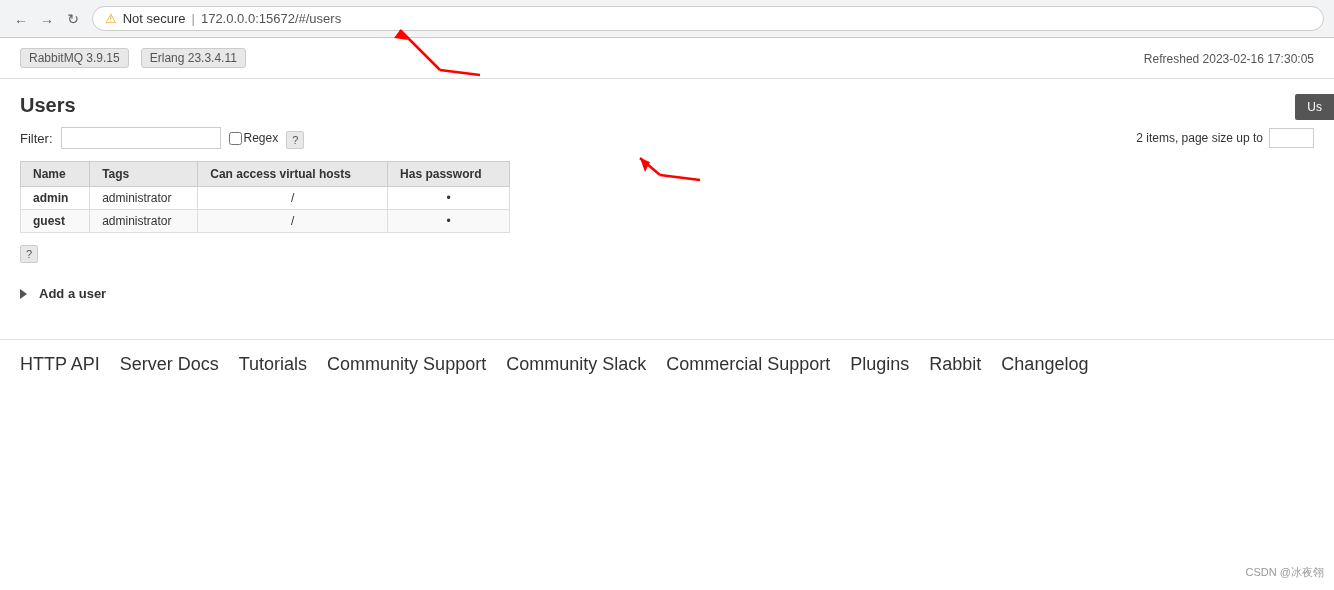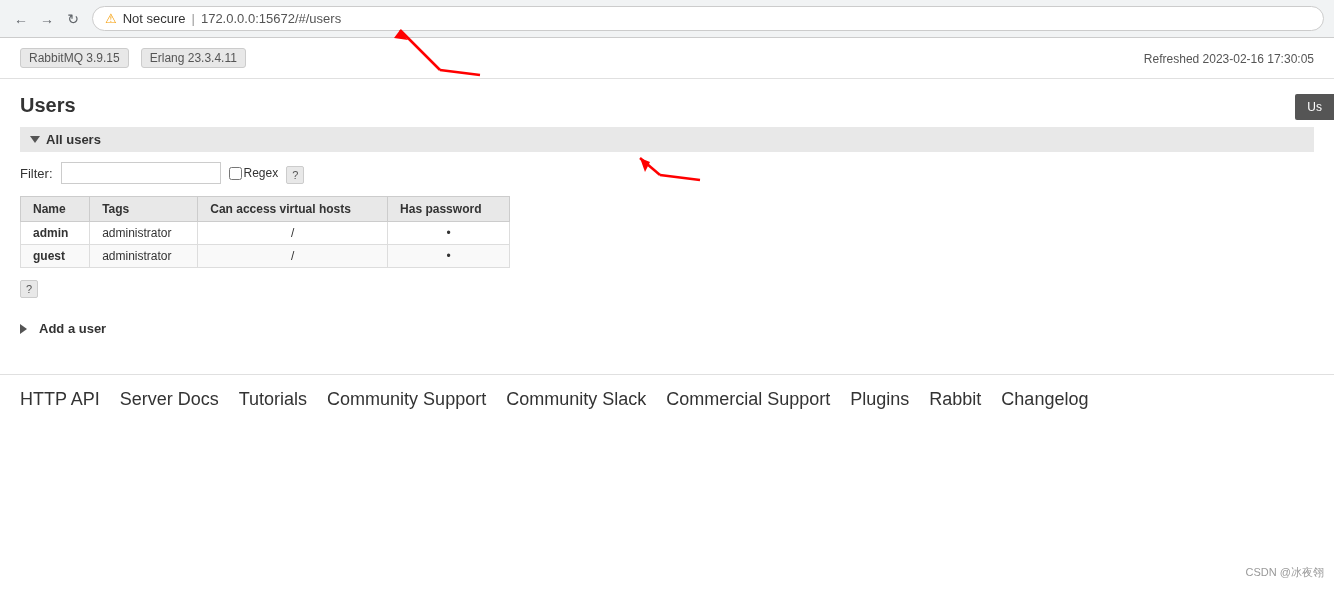--- a/index.html
+++ b/index.html
@@ -346,34 +346,34 @@
 
   <div class="main-content">
 
     
     <button class="right-sidebar-btn">Us</button>
 
     
     <div class="page-title">Users</div>
 
     
-    <div class="section-header">
-      <span class="triangle-down"></span>
-      <span class="section-header-label">All users</span>
-    </div>
 
     
     <div class="filter-row">
       <label class="filter-label">Filter:</label>
       <input class="filter-input" type="text" style="">
       <label class="checkbox-label">
         <input type="checkbox" style="">
         <span>Regex</span>
       </label>
       <button class="help-btn">?</button>
+      <div class="items-info">
+        <span>2 items, page size up to</span>
+        <input class="page-size-input" type="text" style="">
+      </div>
     </div>
 
     
     <table class="users-table">
       <thead>
         <tr>
           <th>Name</th>
           <th>Tags</th>
           <th>Can access virtual hosts</th>
           <th>Has password</th>

